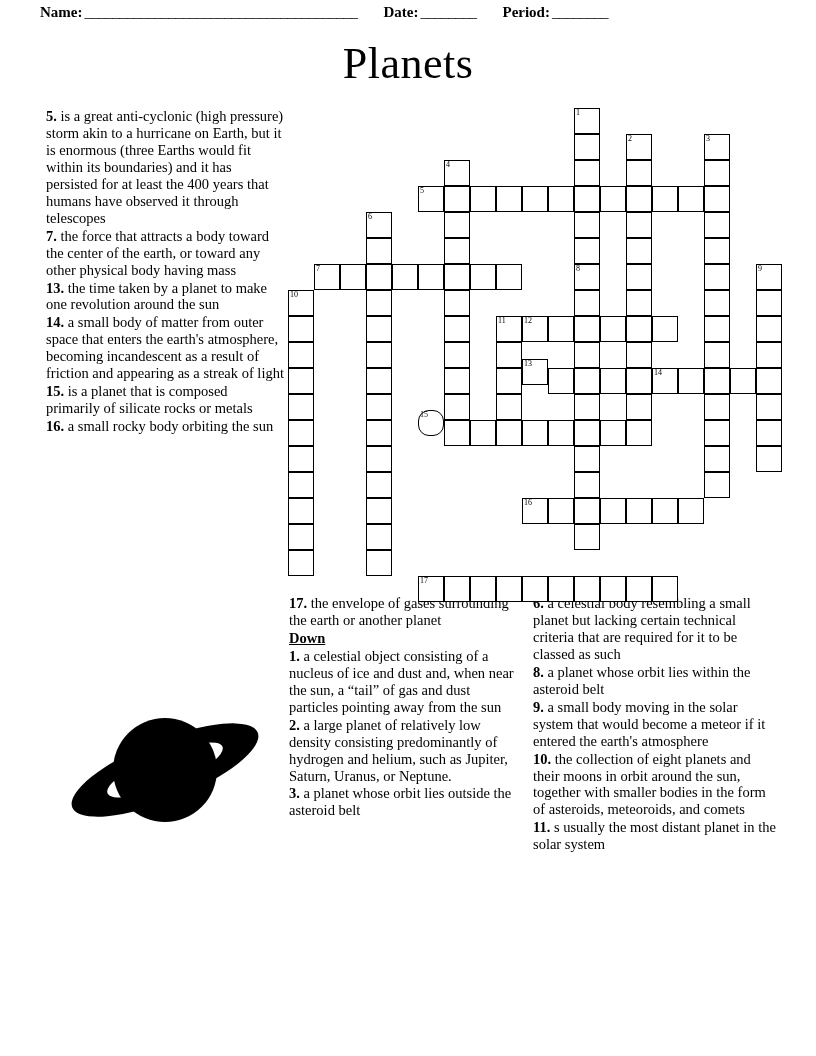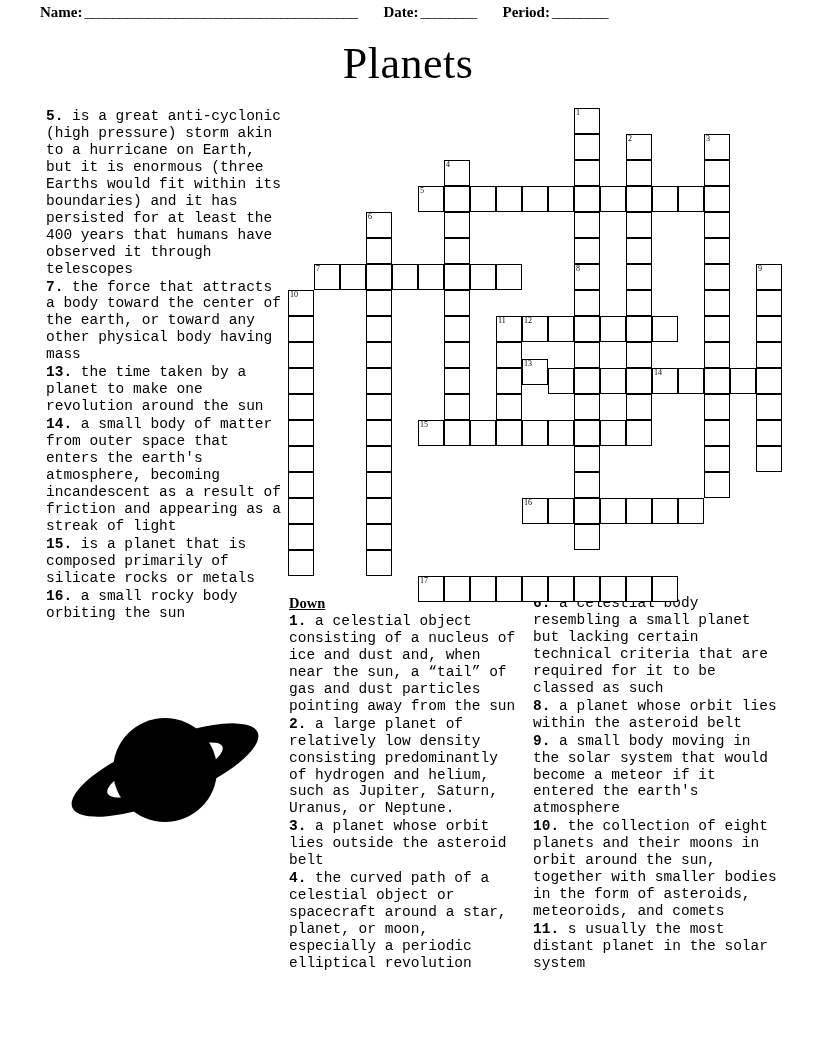--- a/index.html
+++ b/index.html
@@ -74,21 +74,21 @@
     top: 595px;
     width: 247px;
     font-size: 14.5px;
     line-height: 1.17;
   }
   .section-head {
     font-weight: bold;
     text-decoration: underline;
     margin-bottom: 1px;
   }
-  .clue { margin: 0 0 1px 0; font-family: Liberation Mono, monospace; }
+  .clue { margin: 0 0 1px 0; }
   .clue b { font-weight: bold; }
 
   
   #grid {
     position: absolute;
     left: 288px;
     top: 108px;
     width: 496px;
     height: 480px;
   }
@@ -138,25 +138,25 @@
 
   <p class="clue"><b>5.</b> <span>is a great anti-cyclonic (high pressure) storm akin to a hurricane on Earth, but it is enormous (three Earths would fit within its boundaries) and it has persisted for at least the 400 years that humans have observed it through telescopes</span></p>
   <p class="clue"><b>7.</b> <span>the force that attracts a body toward the center of the earth, or toward any other physical body having mass</span></p>
   <p class="clue"><b>13.</b> <span>the time taken by a planet to make one revolution around the sun</span></p>
   <p class="clue"><b>14.</b> <span>a small body of matter from outer space that enters the earth's atmosphere, becoming incandescent as a result of friction and appearing as a streak of light</span></p>
   <p class="clue"><b>15.</b> <span>is a planet that is composed primarily of silicate rocks or metals</span></p>
   <p class="clue"><b>16.</b> <span>a small rocky body orbiting the sun</span></p>
 </div>
 
 <div class="col-mid">
+  <p class="clue"><b>17.</b> <span>the envelope of gases surrounding the earth or another planet</span></p>
   <div class="section-head">Down</div>
   <p class="clue"><b>1.</b> <span>a celestial object consisting of a nucleus of ice and dust and, when near the sun, a “tail” of gas and dust particles pointing away from the sun</span></p>
   <p class="clue"><b>2.</b> <span>a large planet of relatively low density consisting predominantly of hydrogen and helium, such as Jupiter, Saturn, Uranus, or Neptune.</span></p>
   <p class="clue"><b>3.</b> <span>a planet whose orbit lies outside the asteroid belt</span></p>
-  <p class="clue"><b>4.</b> <span>the curved path of a celestial object or spacecraft around a star, planet, or moon, especially a periodic elliptical revolution</span></p>
 </div>
 
 <div class="col-right">
   <p class="clue"><b>6.</b> <span>a celestial body resembling a small planet but lacking certain technical criteria that are required for it to be classed as such</span></p>
   <p class="clue"><b>8.</b> <span>a planet whose orbit lies within the asteroid belt</span></p>
   <p class="clue"><b>9.</b> <span>a small body moving in the solar system that would become a meteor if it entered the earth's atmosphere</span></p>
   <p class="clue"><b>10.</b> <span>the collection of eight planets and their moons in orbit around the sun, together with smaller bodies in the form of asteroids, meteoroids, and comets</span></p>
   <p class="clue"><b>11.</b> <span>s usually the most distant planet in the solar system</span></p>
 </div>
 
@@ -275,21 +275,21 @@
     <div class="cell" style="left: 0px; top: 286px;"></div>
     <div class="cell" style="left: 78px; top: 286px;"></div>
     <div class="cell" style="left: 156px; top: 286px;"></div>
     <div class="cell" style="left: 208px; top: 286px;"></div>
     <div class="cell" style="left: 286px; top: 286px;"></div>
     <div class="cell" style="left: 338px; top: 286px;"></div>
     <div class="cell" style="left: 416px; top: 286px;"></div>
     <div class="cell" style="left: 468px; top: 286px;"></div>
     <div class="cell" style="left: 0px; top: 312px;"></div>
     <div class="cell" style="left: 78px; top: 312px;"></div>
-    <div class="cell" style="left: 130px; top: 312px;">
+    <div class="cell" style="left: 130px; top: 302px; border-radius: 11px;">
       <span class="num">15</span>
     </div>
     <div class="cell" style="left: 156px; top: 312px;"></div>
     <div class="cell" style="left: 182px; top: 312px;"></div>
     <div class="cell" style="left: 208px; top: 312px;"></div>
     <div class="cell" style="left: 234px; top: 312px;"></div>
     <div class="cell" style="left: 260px; top: 312px;"></div>
     <div class="cell" style="left: 286px; top: 312px;"></div>
     <div class="cell" style="left: 312px; top: 312px;"></div>
     <div class="cell" style="left: 338px; top: 312px;"></div>

